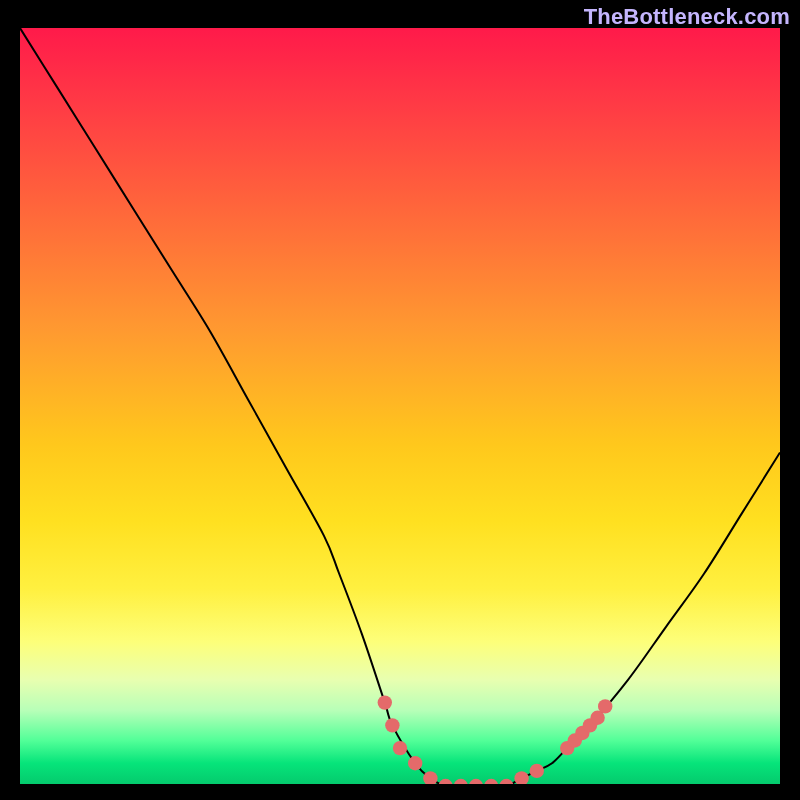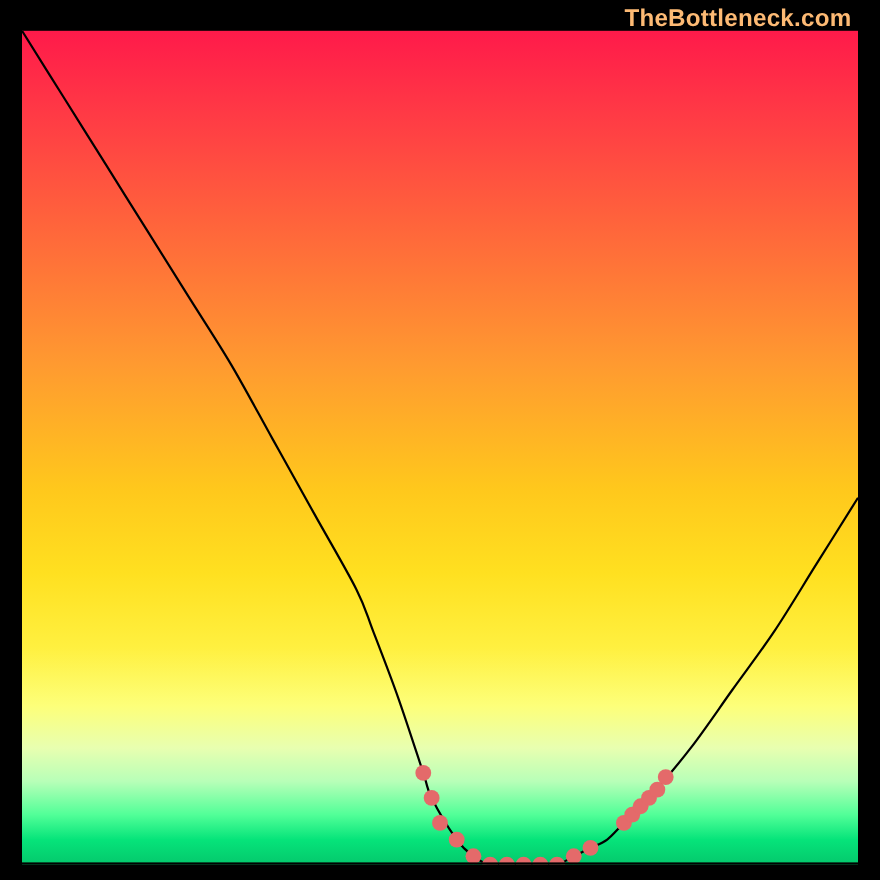--- a/index.html
+++ b/index.html
@@ -13,22 +13,22 @@
   }
   .frame {
     position: relative;
     width: 800px;
     height: 800px;
     background: #000;
   }
   .watermark {
     position: absolute;
     top: 4px;
-    right: 26px;
-    color: #fdba74;
+    right: 10px;
+    color: #c4b5fd;
     font-size: 22px;
     font-weight: 600;
     letter-spacing: 0.2px;
     z-index: 20;
   }
   .plot-area {
     position: absolute;
     left: 20px;
     top: 28px;
     width: 760px;

